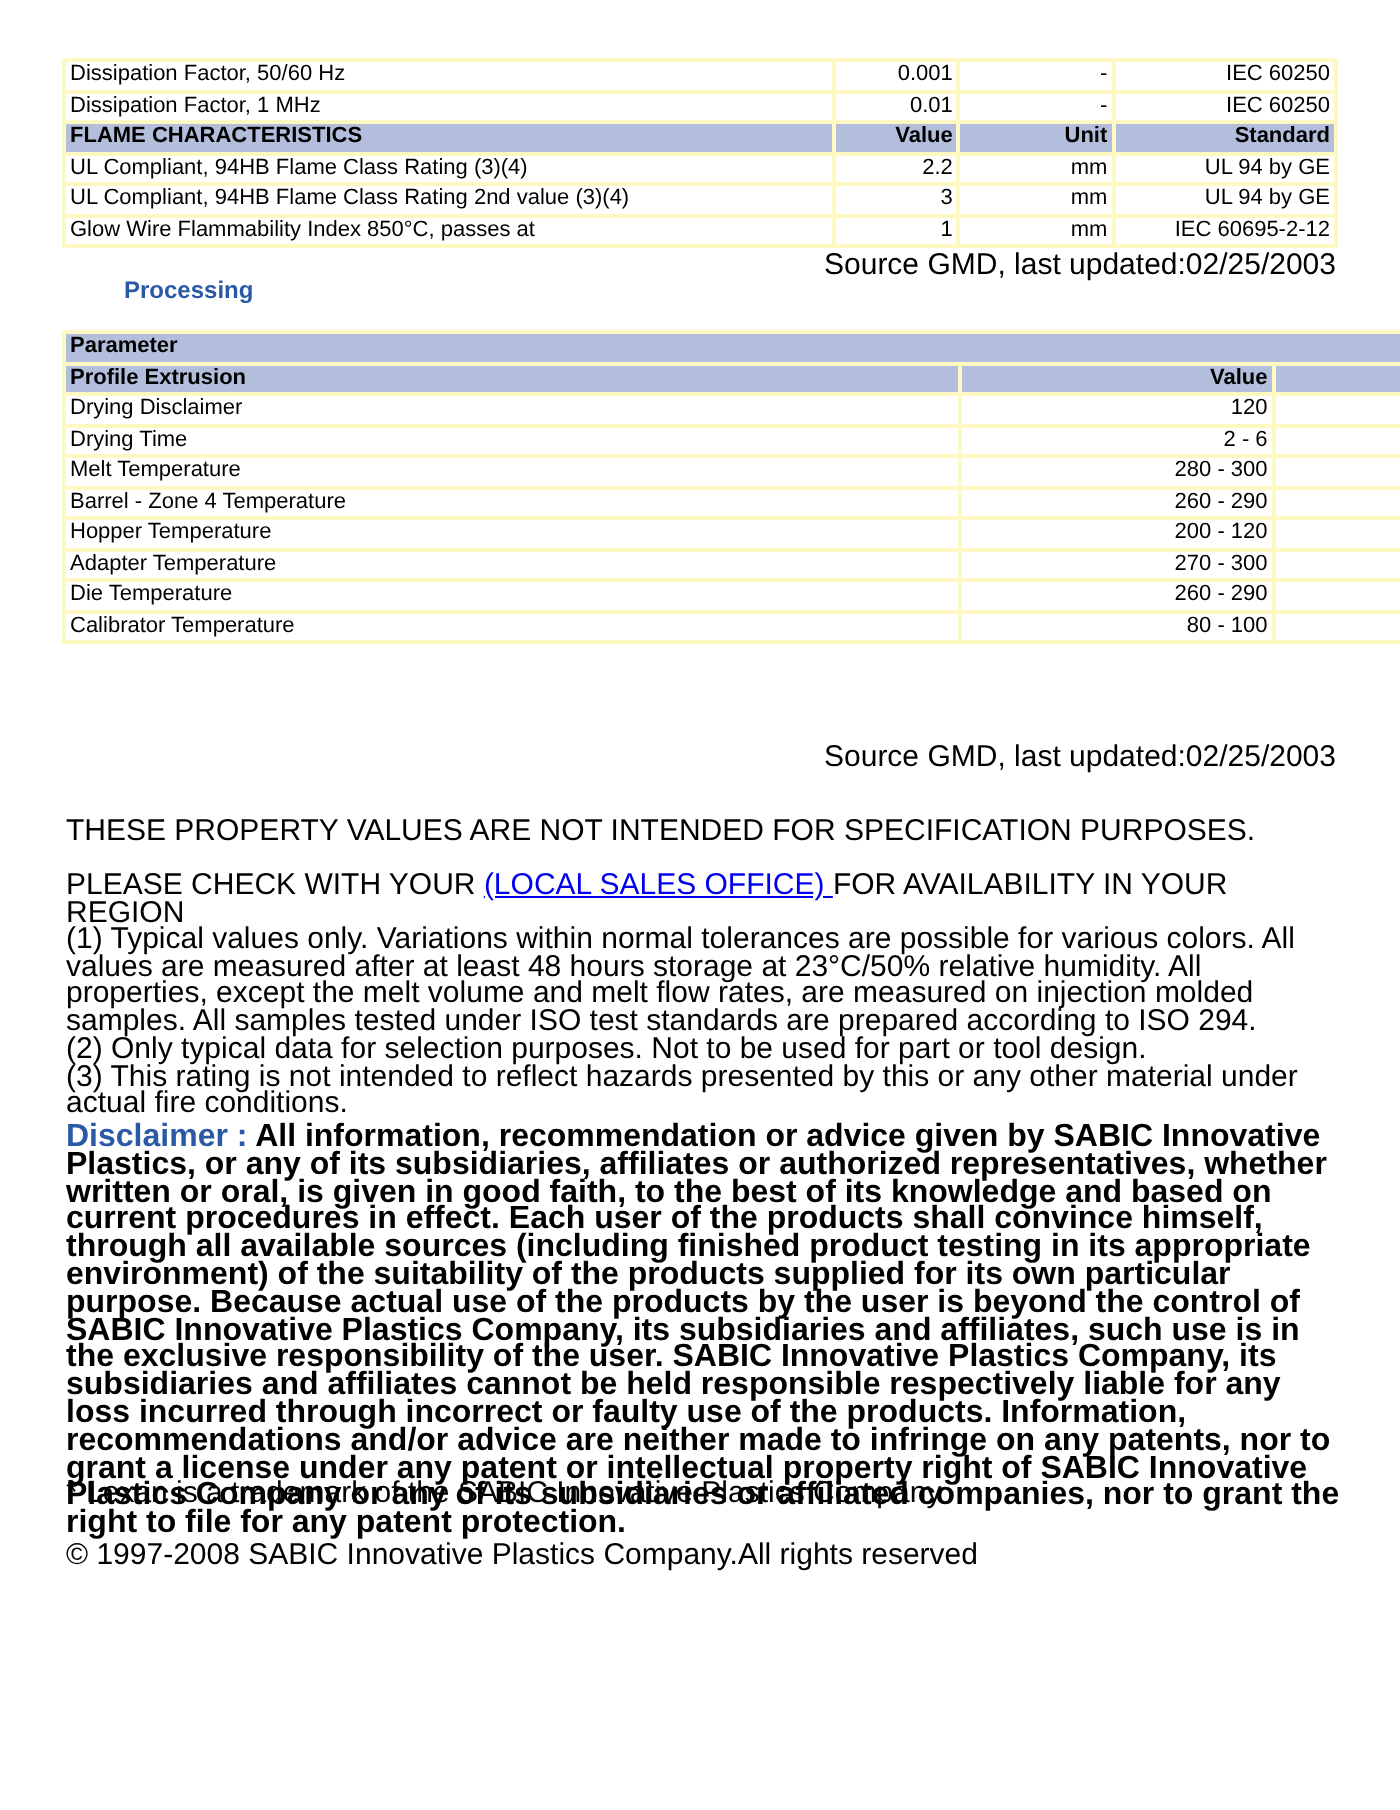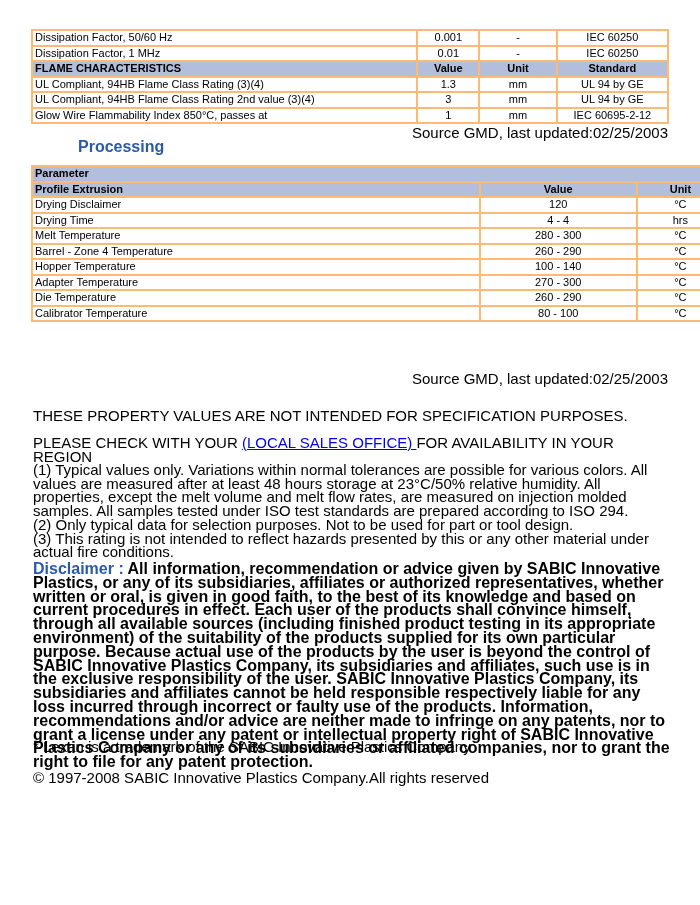--- a/index.html
+++ b/index.html
@@ -1,24 +1,24 @@
 <!DOCTYPE html>
 <html><head>
 <meta charset="utf-8">
 <style>
   html, body { margin:0; padding:0; background:#fff; }
   body { width:700px; height:905px; position:relative; font-family:"Liberation Sans", sans-serif; font-size:11px; color:#000; overflow:hidden; }
-  table { border-collapse:separate; border-spacing:2px; background:#fdba74; }
+  table { border-collapse:separate; border-spacing:2px; background:#fef9c3; }
   td { background:#fff; padding:0 2px; height:13.5px; line-height:13.5px; font-size:11px; white-space:nowrap; }
-  td.c { text-align:center; }
+  td.c { text-align:right; }
   tr.hdr td { background:#b3bedd; font-weight:bold; }
   #t1 { position:absolute; left:31px; top:29px; width:638px; }
   #t2 { position:absolute; left:31px; top:165px; width:694px; }
   .src { position:absolute; right:32px; font-size:15px; }
-  .section-title { position:absolute; left:34px; top:138px; color:#2a5aa6; font-weight:bold; font-size:16px;padding-left:44px; }
+  .section-title { position:absolute; left:18px; top:138px; color:#2a5aa6; font-weight:bold; font-size:12px;padding-left:44px; }
   .para { position:absolute; left:33px; width:636px; font-size:15px; line-height:14px;margin-top:12px; }
   a.link { color:#0000ee; }
   .disc { position:absolute; left:33px; top:562px; width:640px; font-weight:bold; font-size:16px; line-height:13.8px; }
   .disc .lbl { color:#2a5aa6; }
 </style>
 </head>
 <body>
 
 <table id="t1">
   <colgroup>
@@ -41,21 +41,21 @@
     <td class="c">IEC 60250</td>
   </tr>
   <tr class="hdr">
     <td>FLAME CHARACTERISTICS</td>
     <td class="c">Value</td>
     <td class="c">Unit</td>
     <td class="c">Standard</td>
   </tr>
   <tr>
     <td>UL Compliant, 94HB Flame Class Rating (3)(4)</td>
-    <td class="c">1.3</td>
+    <td class="c">2.2</td>
     <td class="c">mm</td>
     <td class="c">UL 94 by GE</td>
   </tr>
   <tr>
     <td>UL Compliant, 94HB Flame Class Rating 2nd value (3)(4)</td>
     <td class="c">3</td>
     <td class="c">mm</td>
     <td class="c">UL 94 by GE</td>
   </tr>
   <tr>
@@ -87,36 +87,36 @@
   </tr>
   </tbody>
     <tbody id="proc-body">
       <tr>
         <td>Drying Disclaimer</td>
         <td class="c">120</td>
         <td class="c">°C</td>
       </tr>
       <tr>
         <td>Drying Time</td>
-        <td class="c">4 - 4</td>
+        <td class="c">2 - 6</td>
         <td class="c">hrs</td>
       </tr>
       <tr>
         <td>Melt Temperature</td>
         <td class="c">280 - 300</td>
         <td class="c">°C</td>
       </tr>
       <tr>
         <td>Barrel - Zone 4 Temperature</td>
         <td class="c">260 - 290</td>
         <td class="c">°C</td>
       </tr>
       <tr>
         <td>Hopper Temperature</td>
-        <td class="c">100 - 140</td>
+        <td class="c">200 - 120</td>
         <td class="c">°C</td>
       </tr>
       <tr>
         <td>Adapter Temperature</td>
         <td class="c">270 - 300</td>
         <td class="c">°C</td>
       </tr>
       <tr>
         <td>Die Temperature</td>
         <td class="c">260 - 290</td>

